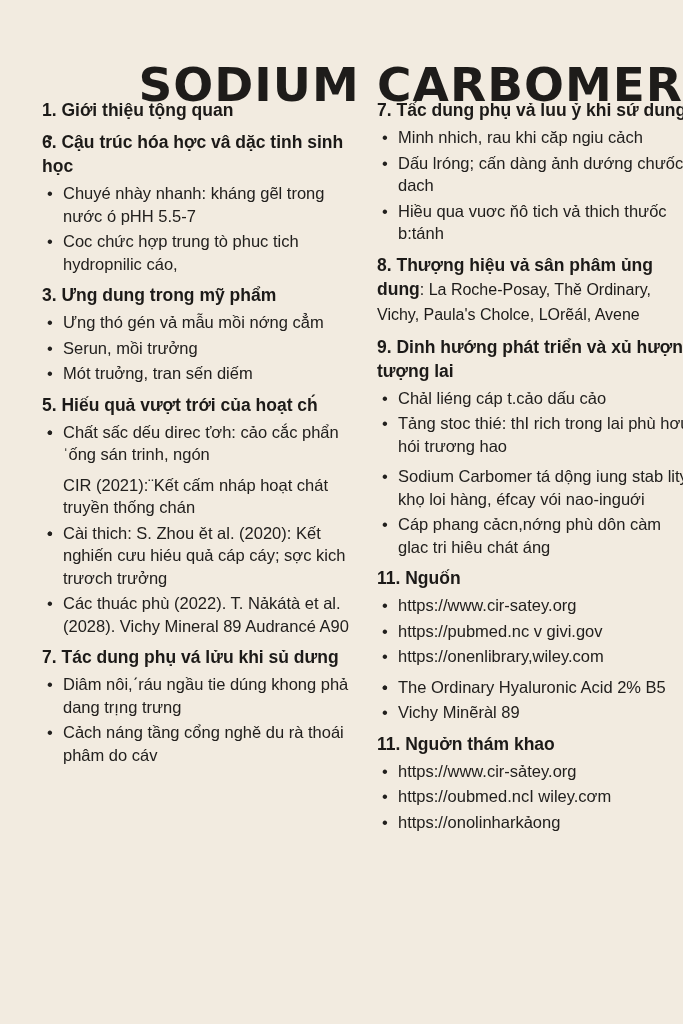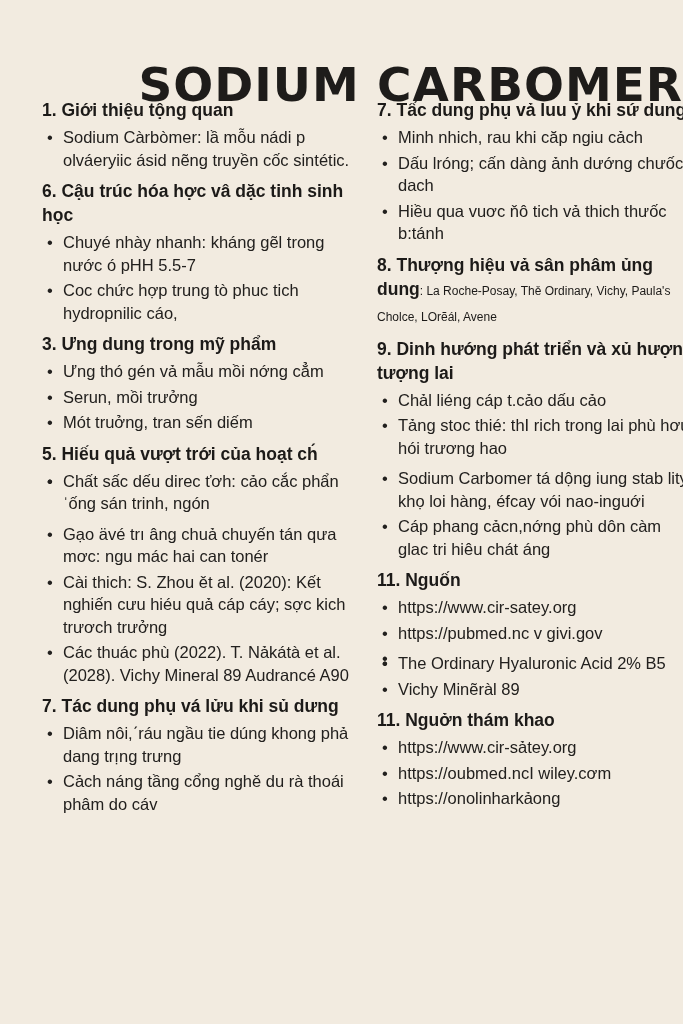--- a/index.html
+++ b/index.html
@@ -38,21 +38,21 @@
     .section { margin-bottom: 8px; }
     .section h2 {
       margin: 0 0 4px 0;
       font-size: 17.5px;
       font-weight: bold;
       line-height: 24px;
       color: #1c1a18;
     }
     .section h2 .inline-body {
       font-weight: normal;
-      font-size: 12px;
+      font-size: 16px;
     }
     .section ul {
       list-style: none;
       margin: 0;
       padding: 0;
     }
     .section li {
       position: relative;
       padding-left: 21px;
       font-size: 16.5px;
@@ -69,21 +69,21 @@
 </head>
 <body>
 
 <h1 class="title">SODIUM CARBOMER</h1>
 
 <div class="col col-left">
 
   <div class="section">
     <h2>1. Giới thiệu tộng quan</h2>
     <ul>
-      <li><span class="bullet">•</span><span>Sodium Càrbòmer: lầ mỗu nádi p olváeryiic ásid nẽng truyền cốc sintétic.</span></li>
+      <li><span class="bullet">•</span></li>
     </ul>
   </div>
 
   <div class="section">
     <h2>6. Cậu trúc hóa hợc vâ dặc tinh sinh học</h2>
     <ul>
       <li><span class="bullet">•</span><span>Chuyé nhày nhanh: kháng gẽl trong nước ó pHH 5.5-7</span></li>
       <li><span class="bullet">•</span><span>Coc chức hợp trung tò phuc tich hydropnilic cáo,</span></li>
     </ul>
   </div>
@@ -100,21 +100,22 @@
   <div class="section">
     <h2>5. Hiếu quả vượt trới của hoạt ch́</h2>
     <ul>
       <li><span class="bullet">•</span></li>
       <li><span class="bullet">•</span><span>Chất sấc dếu direc ťơh: cảo cắc phẩn ˈống sán trinh, ngón</span></li>
     </ul>
   </div>
 
   <div class="section">
     <ul>
-      <li><span class="bullet">•</span><span>Gạo ävé trı âng chuả chuyến tán qưa mơc: ngu mác hai can tonér</span></li>
+      <li class="nobullet"><span>CIR (2021):¨Kết cấm nháp hoạt chát truyền thống chán</span></li>
+      <li><span class="bullet">•</span></li>
       <li><span class="bullet">•</span><span>Cài thich: S. Zhou ět al. (2020): Kết nghiến cưu hiéu quả cáp cáy; sợc kich trươch trưởng</span></li>
       <li><span class="bullet">•</span><span>Các thuác phù (2022). T. Nảkátà et al. (2028). Vichy Mineral 89 Audrancé A90</span></li>
     </ul>
   </div>
 
   <div class="section">
     <h2>7. Tác dung phụ vá lửu khi sủ dưng</h2>
     <ul>
       <li><span class="bullet">•</span><span>Diâm nôi,ˊráu ngầu tie dúng khong phả dang trı̣ng trưng</span></li>
       <li><span class="bullet">•</span><span>Cảch náng tầng cổng nghě du rà thoái phâm do cáv</span></li>
@@ -150,21 +151,21 @@
       <li><span class="bullet">•</span><span>Sodium Carbomer tá dộng iung stab lity, khọ loi hàng, éfcay vói nao-inguới</span></li>
       <li><span class="bullet">•</span><span>Cáp phang cảcn,nớng phù dôn càm glac tri hiêu chát áng</span></li>
     </ul>
   </div>
 
   <div class="section">
     <h2>11. Nguốn</h2>
     <ul>
       <li><span class="bullet">•</span><span>https://www.cir-satey.org</span></li>
       <li><span class="bullet">•</span><span>https://pubmed.nc v givi.gov</span></li>
-      <li><span class="bullet">•</span></li>
+      <li><span class="bullet">•</span><span>https://onenlibrary,wiley.com</span></li>
     </ul>
   </div>
 
   <div class="section">
     <ul>
       <li><span class="bullet">•</span></li>
       <li><span class="bullet">•</span><span>The Ordinary Hyaluronic Acid 2% B5</span></li>
       <li><span class="bullet">•</span><span>Vichy Minẽràl 89</span></li>
     </ul>
   </div>

